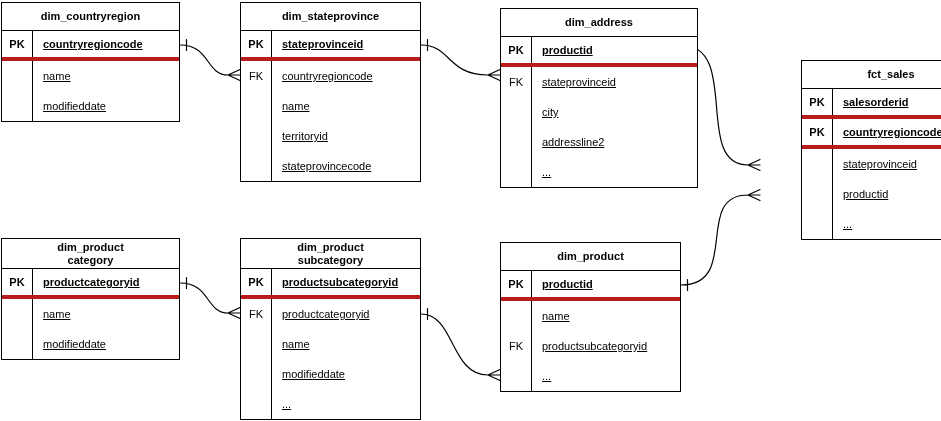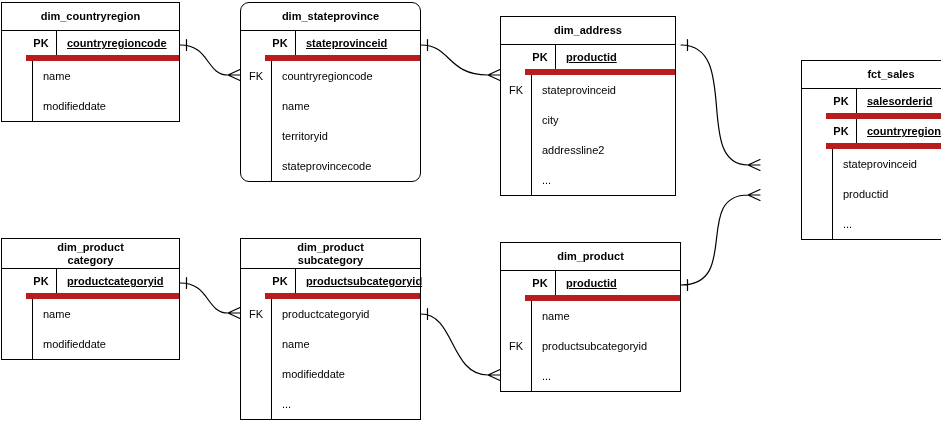--- a/index.html
+++ b/index.html
@@ -8,27 +8,27 @@
     font-family:"Liberation Sans",sans-serif;font-size:11px;color:#000;
   }
   #edges{position:absolute;left:0;top:0;width:941px;height:421px;}
   .entity{position:absolute;background:#fff;border:1px solid #000;box-sizing:border-box;}
   .e-title{
     height:28px;border-bottom:1px solid #000;display:flex;align-items:center;justify-content:center;
     font-weight:bold;text-align:center;white-space:pre-line;line-height:13px;box-sizing:border-box;
   }
   .e-title.two{height:30px;}
   .row{display:flex;height:30px;box-sizing:border-box;align-items:stretch;}
-  .key-row{border-bottom:6px solid #b91c1c;margin-left:24px;}
+  .key-row{border-bottom:4px solid #b91c1c;}
   .cell-key{
     width:31px;flex:none;border-right:1px solid #000;display:flex;align-items:center;justify-content:center;
     box-sizing:border-box;
   }
   .cell-key.pk{font-weight:bold;}
-  .cell-field{flex:1;display:flex;align-items:center;padding-left:10px;box-sizing:border-box;}
+  .cell-field{flex:1;display:flex;align-items:center;padding-left:10px;box-sizing:border-box;text-decoration:underline;}
   .cell-field.pk{font-weight:bold;text-decoration:underline;}
 </style>
 </head>
 <body>
 
 <div id="canvas">
 
   <svg id="edges" width="941" height="421" viewBox="0 0 941 421">
     <g stroke="#000000" fill="none" stroke-width="1.2" stroke-linecap="round">
       <path d="M 180,45 C 210,45 206,75 228,75 M 186.5,39.5 L 186.5,50.5 M 228,75 L 240,69.5 M 228,75 L 240,75 M 228,75 L 240,80.5"></path>
@@ -49,21 +49,21 @@
     <div class="row">
       <div class="cell-key"></div>
       <div class="cell-field">name</div>
     </div>
     <div class="row">
       <div class="cell-key"></div>
       <div class="cell-field">modifieddate</div>
     </div>
   </div>
 
-  <div class="entity" style="left:240px;top:2px;width:181px;border-radius:9px;">
+  <div class="entity" style="left:240px;top:2px;width:181px;">
     <div class="e-title">dim_stateprovince</div>
     <div class="row key-row">
       <div class="cell-key pk">PK</div>
       <div class="cell-field pk">stateprovinceid</div>
     </div>
     <div class="row">
       <div class="cell-key">FK</div>
       <div class="cell-field">countryregioncode</div>
     </div>
     <div class="row">
@@ -73,21 +73,21 @@
     <div class="row">
       <div class="cell-key"></div>
       <div class="cell-field">territoryid</div>
     </div>
     <div class="row">
       <div class="cell-key"></div>
       <div class="cell-field">stateprovincecode</div>
     </div>
   </div>
 
-  <div class="entity" style="left:500px;top:16px;width:176px;">
+  <div class="entity" style="left:500px;top:8px;width:198px;">
     <div class="e-title">dim_address</div>
     <div class="row key-row">
       <div class="cell-key pk">PK</div>
       <div class="cell-field pk">productid</div>
     </div>
     <div class="row">
       <div class="cell-key">FK</div>
       <div class="cell-field">stateprovinceid</div>
     </div>
     <div class="row">

